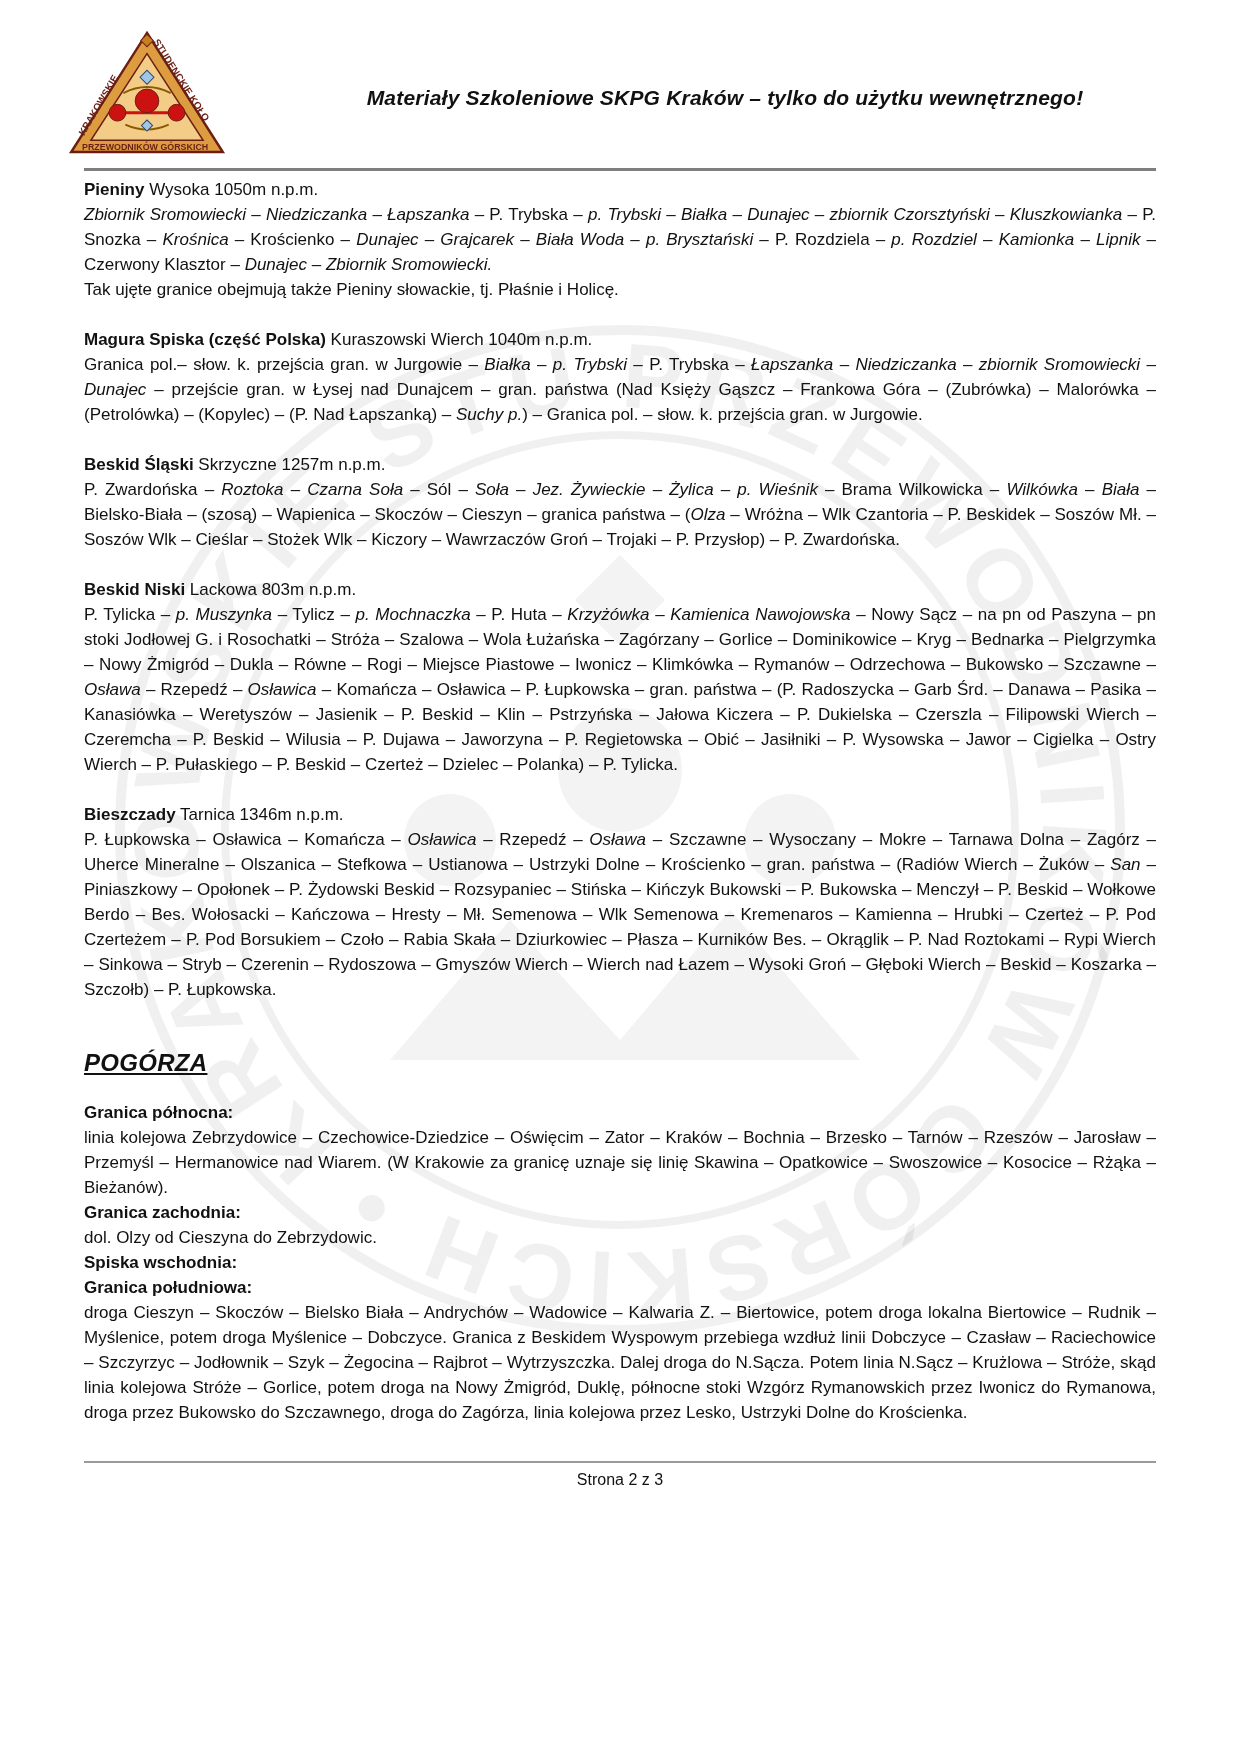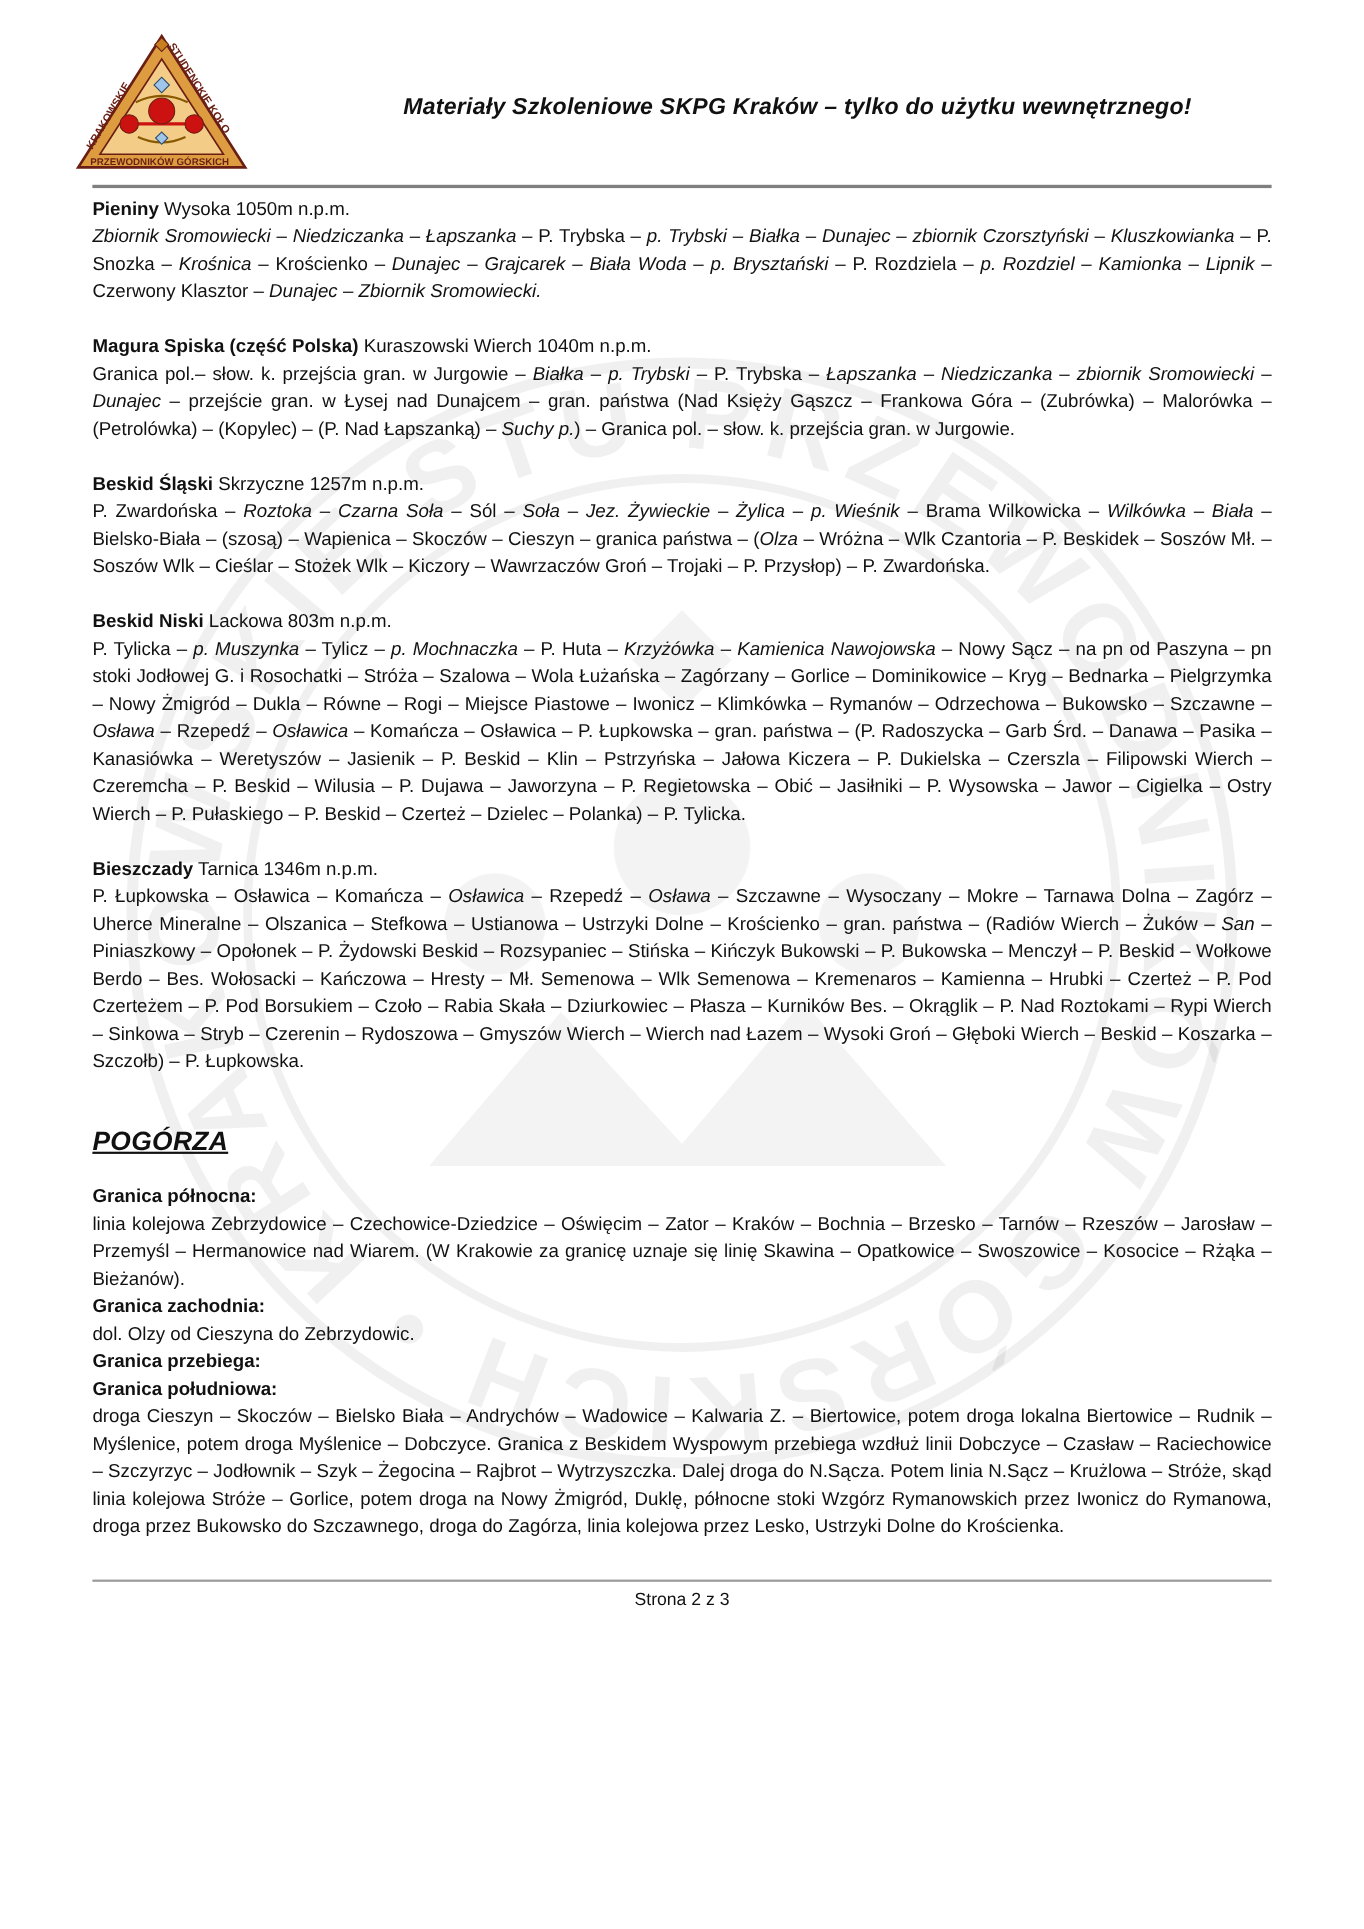--- a/index.html
+++ b/index.html
@@ -110,20 +110,21 @@
     <div class="header-title">Materiały Szkoleniowe SKPG Kraków – tylko do użytku wewnętrznego!</div>
   </div>
 
   <div class="top-rule"></div>
 
   <main class="content">
 
     <section>
       <p class="para single"><span class="h-name">Pieniny</span><span> Wysoka 1050m n.p.m.</span></p>
       <p class="para"><span class="it">Zbiornik Sromowiecki</span><span> – </span><span class="it">Niedziczanka</span><span> – </span><span class="it">Łapszanka</span><span> – P. Trybska – </span><span class="it">p. Trybski</span><span> – </span><span class="it">Białka</span><span> – </span><span class="it">Dunajec</span><span> – </span><span class="it">zbiornik Czorsztyński</span><span> – </span><span class="it">Kluszkowianka</span><span> – P. Snozka – </span><span class="it">Krośnica</span><span> – Krościenko – </span><span class="it">Dunajec</span><span> – </span><span class="it">Grajcarek</span><span> – </span><span class="it">Biała Woda</span><span> – </span><span class="it">p. Brysztański</span><span> – P. Rozdziela – </span><span class="it">p. Rozdziel</span><span> – </span><span class="it">Kamionka</span><span> – </span><span class="it">Lipnik</span><span> – Czerwony Klasztor – </span><span class="it">Dunajec</span><span> – </span><span class="it">Zbiornik Sromowiecki.</span></p>
+      <p class="para single"><span>Tak ujęte granice obejmują także Pieniny słowackie, tj. Płaśnie i Holicę.</span></p>
     </section>
 
     <section>
       <p class="para single"><span class="h-name">Magura Spiska (część Polska)</span><span> Kuraszowski Wierch 1040m n.p.m.</span></p>
       <p class="para"><span>Granica pol.– słow. k. przejścia gran. w Jurgowie – </span><span class="it">Białka</span><span> – </span><span class="it">p. Trybski</span><span> – P. Trybska – </span><span class="it">Łapszanka</span><span> – </span><span class="it">Niedziczanka</span><span> – </span><span class="it">zbiornik Sromowiecki</span><span> – </span><span class="it">Dunajec</span><span> – przejście gran. w Łysej nad Dunajcem – gran. państwa (Nad Księży Gąszcz – Frankowa Góra – (Zubrówka) – Malorówka – (Petrolówka) – (Kopylec) – (P. Nad Łapszanką) – </span><span class="it">Suchy p.</span><span>) – Granica pol. – słow. k. przejścia gran. w Jurgowie.</span></p>
     </section>
 
     <section>
       <p class="para single"><span class="h-name">Beskid Śląski</span><span> Skrzyczne 1257m n.p.m.</span></p>
       <p class="para"><span>P. Zwardońska – </span><span class="it">Roztoka</span><span> – </span><span class="it">Czarna Soła</span><span> – Sól – </span><span class="it">Soła</span><span> – </span><span class="it">Jez. Żywieckie</span><span> – </span><span class="it">Żylica</span><span> – </span><span class="it">p. Wieśnik</span><span> – Brama Wilkowicka – </span><span class="it">Wilkówka</span><span> – </span><span class="it">Biała</span><span> – Bielsko-Biała – (szosą) – Wapienica – Skoczów – Cieszyn – granica państwa – (</span><span class="it">Olza</span><span> – Wróżna – Wlk Czantoria – P. Beskidek – Soszów Mł. – Soszów Wlk – Cieślar – Stożek Wlk – Kiczory – Wawrzaczów Groń – Trojaki – P. Przysłop) – P. Zwardońska.</span></p>
@@ -141,21 +142,21 @@
 
     <section>
       <h2 class="pogorza-title">POGÓRZA</h2>
 
       <p class="b-label">Granica północna:</p>
       <p class="para">linia kolejowa Zebrzydowice – Czechowice-Dziedzice – Oświęcim – Zator – Kraków – Bochnia – Brzesko – Tarnów – Rzeszów – Jarosław – Przemyśl – Hermanowice nad Wiarem. (W Krakowie za granicę uznaje się linię Skawina – Opatkowice – Swoszowice – Kosocice – Rżąka – Bieżanów).</p>
 
       <p class="b-label">Granica zachodnia:</p>
       <p class="para single">dol. Olzy od Cieszyna do Zebrzydowic.</p>
 
-      <p class="b-label">Granica przebiega:</p>
+      <p class="b-label">Spiska wschodnia:</p>
 
       <p class="b-label">Granica południowa:</p>
       <p class="para">droga Cieszyn – Skoczów – Bielsko Biała – Andrychów – Wadowice – Kalwaria Z. – Biertowice, potem droga lokalna Biertowice – Rudnik – Myślenice, potem droga Myślenice – Dobczyce. Granica z Beskidem Wyspowym przebiega wzdłuż linii Dobczyce – Czasław – Raciechowice – Szczyrzyc – Jodłownik – Szyk – Żegocina – Rajbrot – Wytrzyszczka. Dalej droga do N.Sącza. Potem linia N.Sącz – Krużlowa – Stróże, skąd linia kolejowa Stróże – Gorlice, potem droga na Nowy Żmigród, Duklę, północne stoki Wzgórz Rymanowskich przez Iwonicz do Rymanowa, droga przez Bukowsko do Szczawnego, droga do Zagórza, linia kolejowa przez Lesko, Ustrzyki Dolne do Krościenka.</p>
     </section>
 
   </main>
 
   <div class="footer">
     <span>Strona 2 z 3</span>
   </div>

